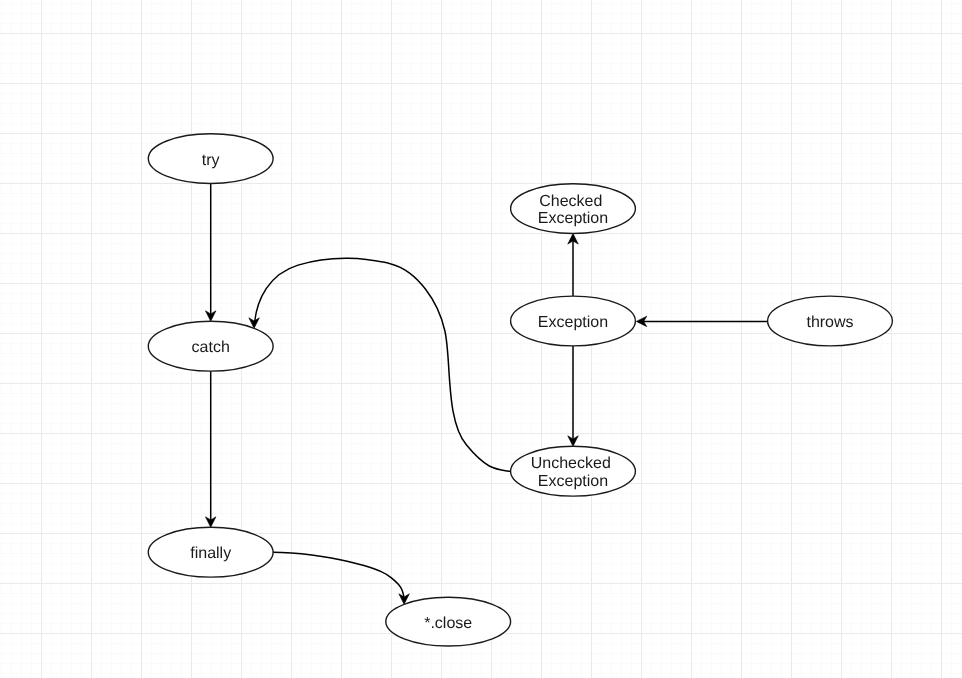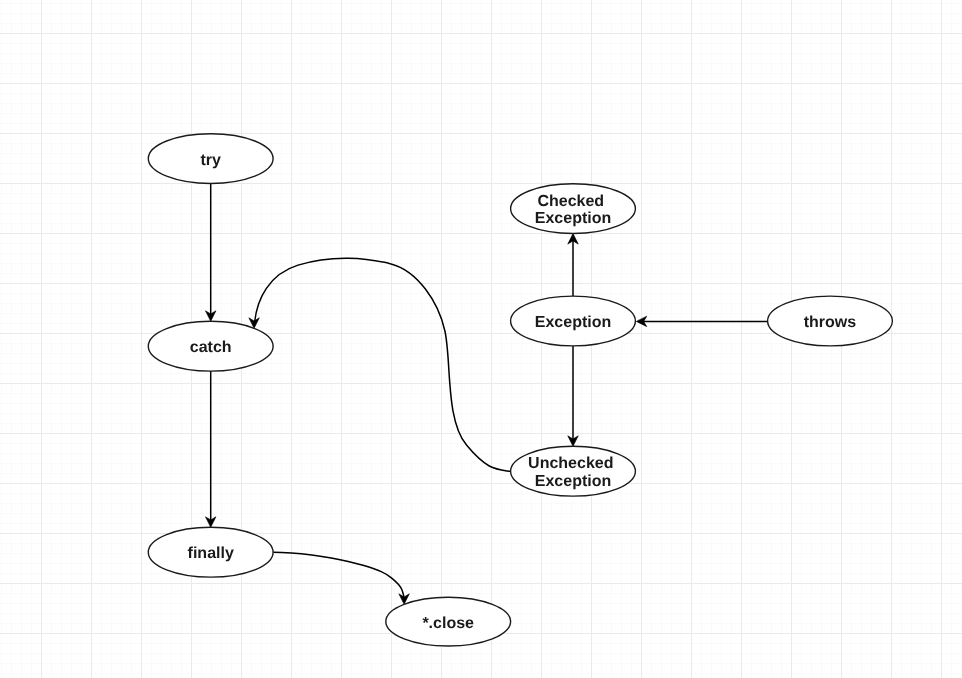--- a/index.html
+++ b/index.html
@@ -1,20 +1,20 @@
 <!DOCTYPE html>
 <html><head>
 <meta charset="utf-8">
 <title>Exception handling flow diagram</title>
 <style>
   html,body{margin:0;padding:0;background:#ffffff;}
   body{width:962px;height:678px;overflow:hidden;
        font-family:"Liberation Sans",sans-serif;
        -webkit-font-smoothing:antialiased;}
-  #canvas{position:relative;width:962px;height:678px;background:#ffffff;font-weight:bold;}
+  #canvas{position:relative;width:962px;height:678px;background:#ffffff;}
   #grid{position:absolute;left:0;top:0;}
   #diagram{position:absolute;left:0;top:0;will-change:opacity;}
   #diagram text{-webkit-font-smoothing:antialiased;text-rendering:geometricPrecision;}
   svg{shape-rendering:geometricPrecision;display:block;}
 </style>
 </head>
 <body>
 
 <div id="canvas">
 

